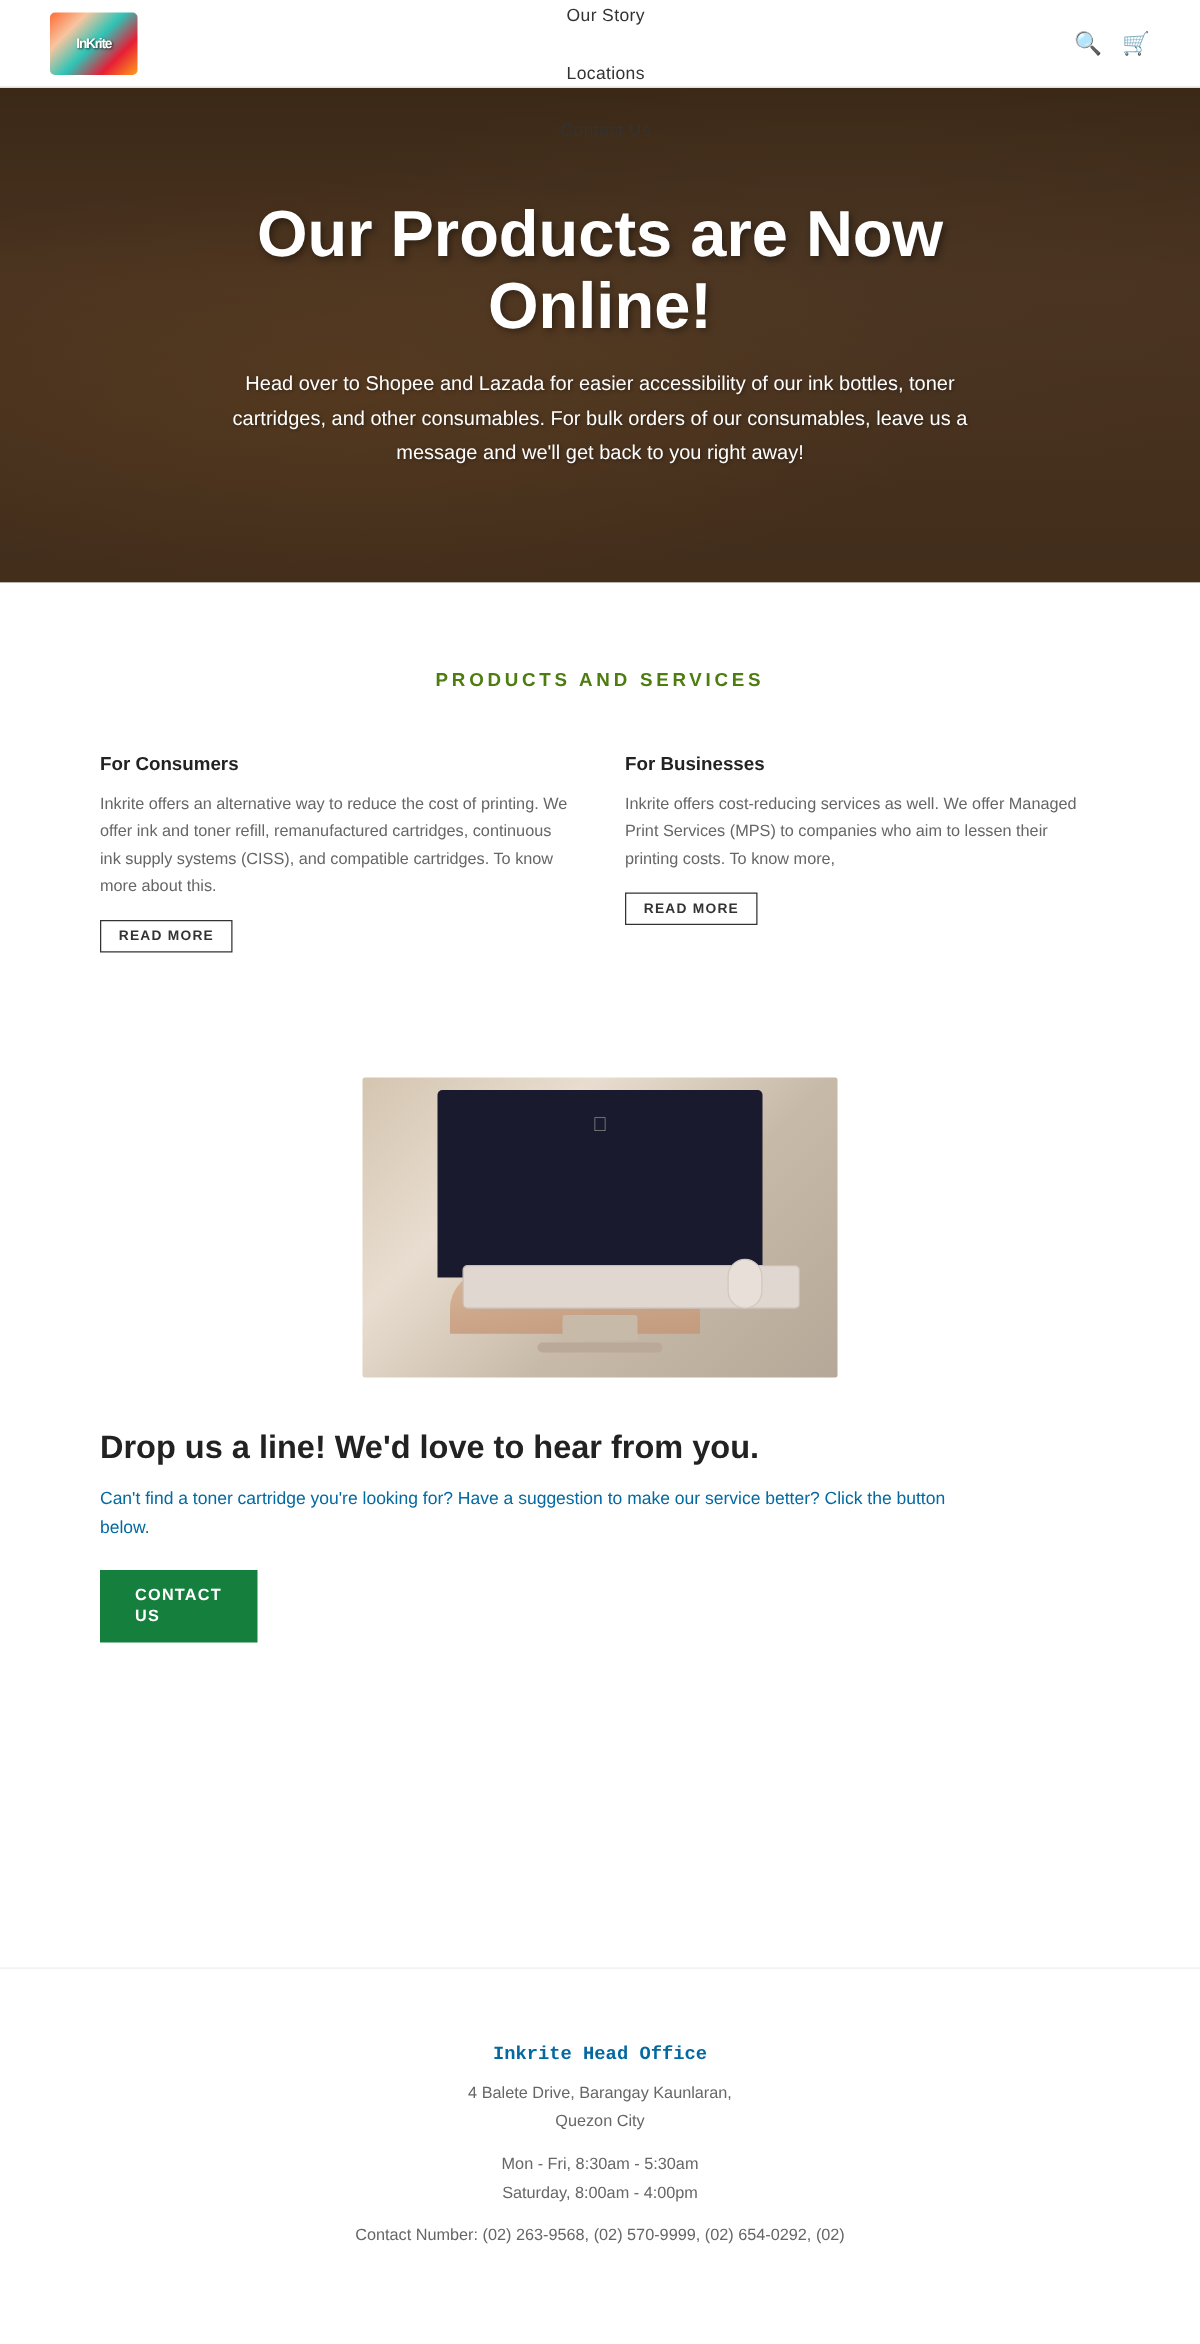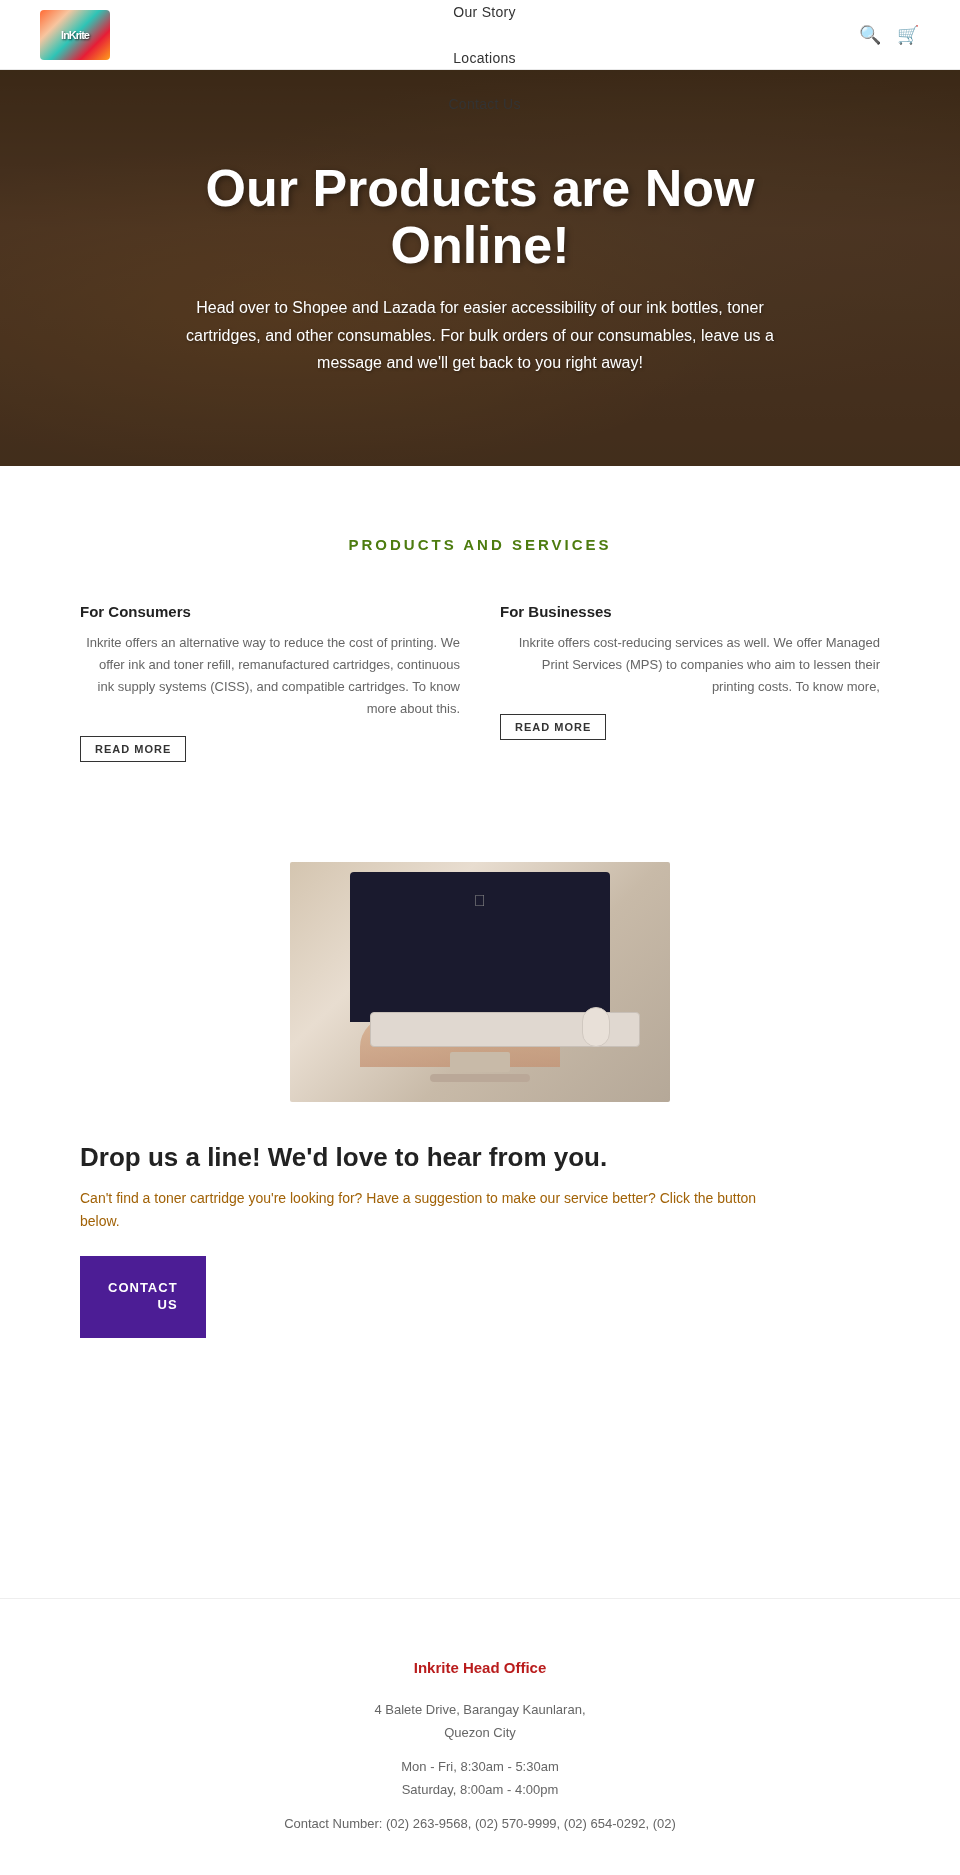--- a/index.html
+++ b/index.html
@@ -126,21 +126,20 @@
       font-size: 15px;
       font-weight: 700;
       margin-bottom: 12px;
       color: #222;
     }
     .product-card p {
       font-size: 13px;
       color: #666;
       line-height: 1.7;
       margin-bottom: 16px;
-      text-align: right;
     }
     .read-more-btn {
       display: inline-block;
       border: 1px solid #333;
       padding: 6px 14px;
       font-size: 11px;
       letter-spacing: 1px;
       text-decoration: none;
       color: #333;
       cursor: pointer;
@@ -239,55 +238,56 @@
     }
 
     .contact-headline {
       font-size: 26px;
       font-weight: 700;
       color: #222;
       margin-bottom: 14px;
     }
     .contact-desc {
       font-size: 14px;
-      color: #a16207;
+      color: #0369a1;
       margin-bottom: 24px;
       line-height: 1.6;
       max-width: 680px;
     }
     .contact-btn {
       display: inline-block;
-      background: #4c1d95;
+      background: #15803d;
       color: #fff;
-      padding: 24px 28px;
+      padding: 12px 28px;
       font-size: 13px;
       font-weight: 700;
       letter-spacing: 1px;
-      text-align: right;
+      text-align: left;
       cursor: pointer;
       border: none;
       text-transform: uppercase;
       line-height: 1.3;
     }
 
     
     .spacer { height: 200px; }
 
     
     footer {
       background: #fff;
       padding: 60px 80px 60px;
       text-align: center;
       border-top: 1px solid #eee;
     }
     .footer-office-name {
       font-size: 15px;
       font-weight: 700;
-      color: #b91c1c;
-      margin-bottom: 22px;
+      color: #0369a1;
+      margin-bottom: 10px;
+      font-family: Liberation Mono, monospace;
     }
     .footer-address {
       font-size: 13px;
       color: #666;
       line-height: 1.8;
       margin-bottom: 10px;
     }
     .footer-hours {
       font-size: 13px;
       color: #666;

